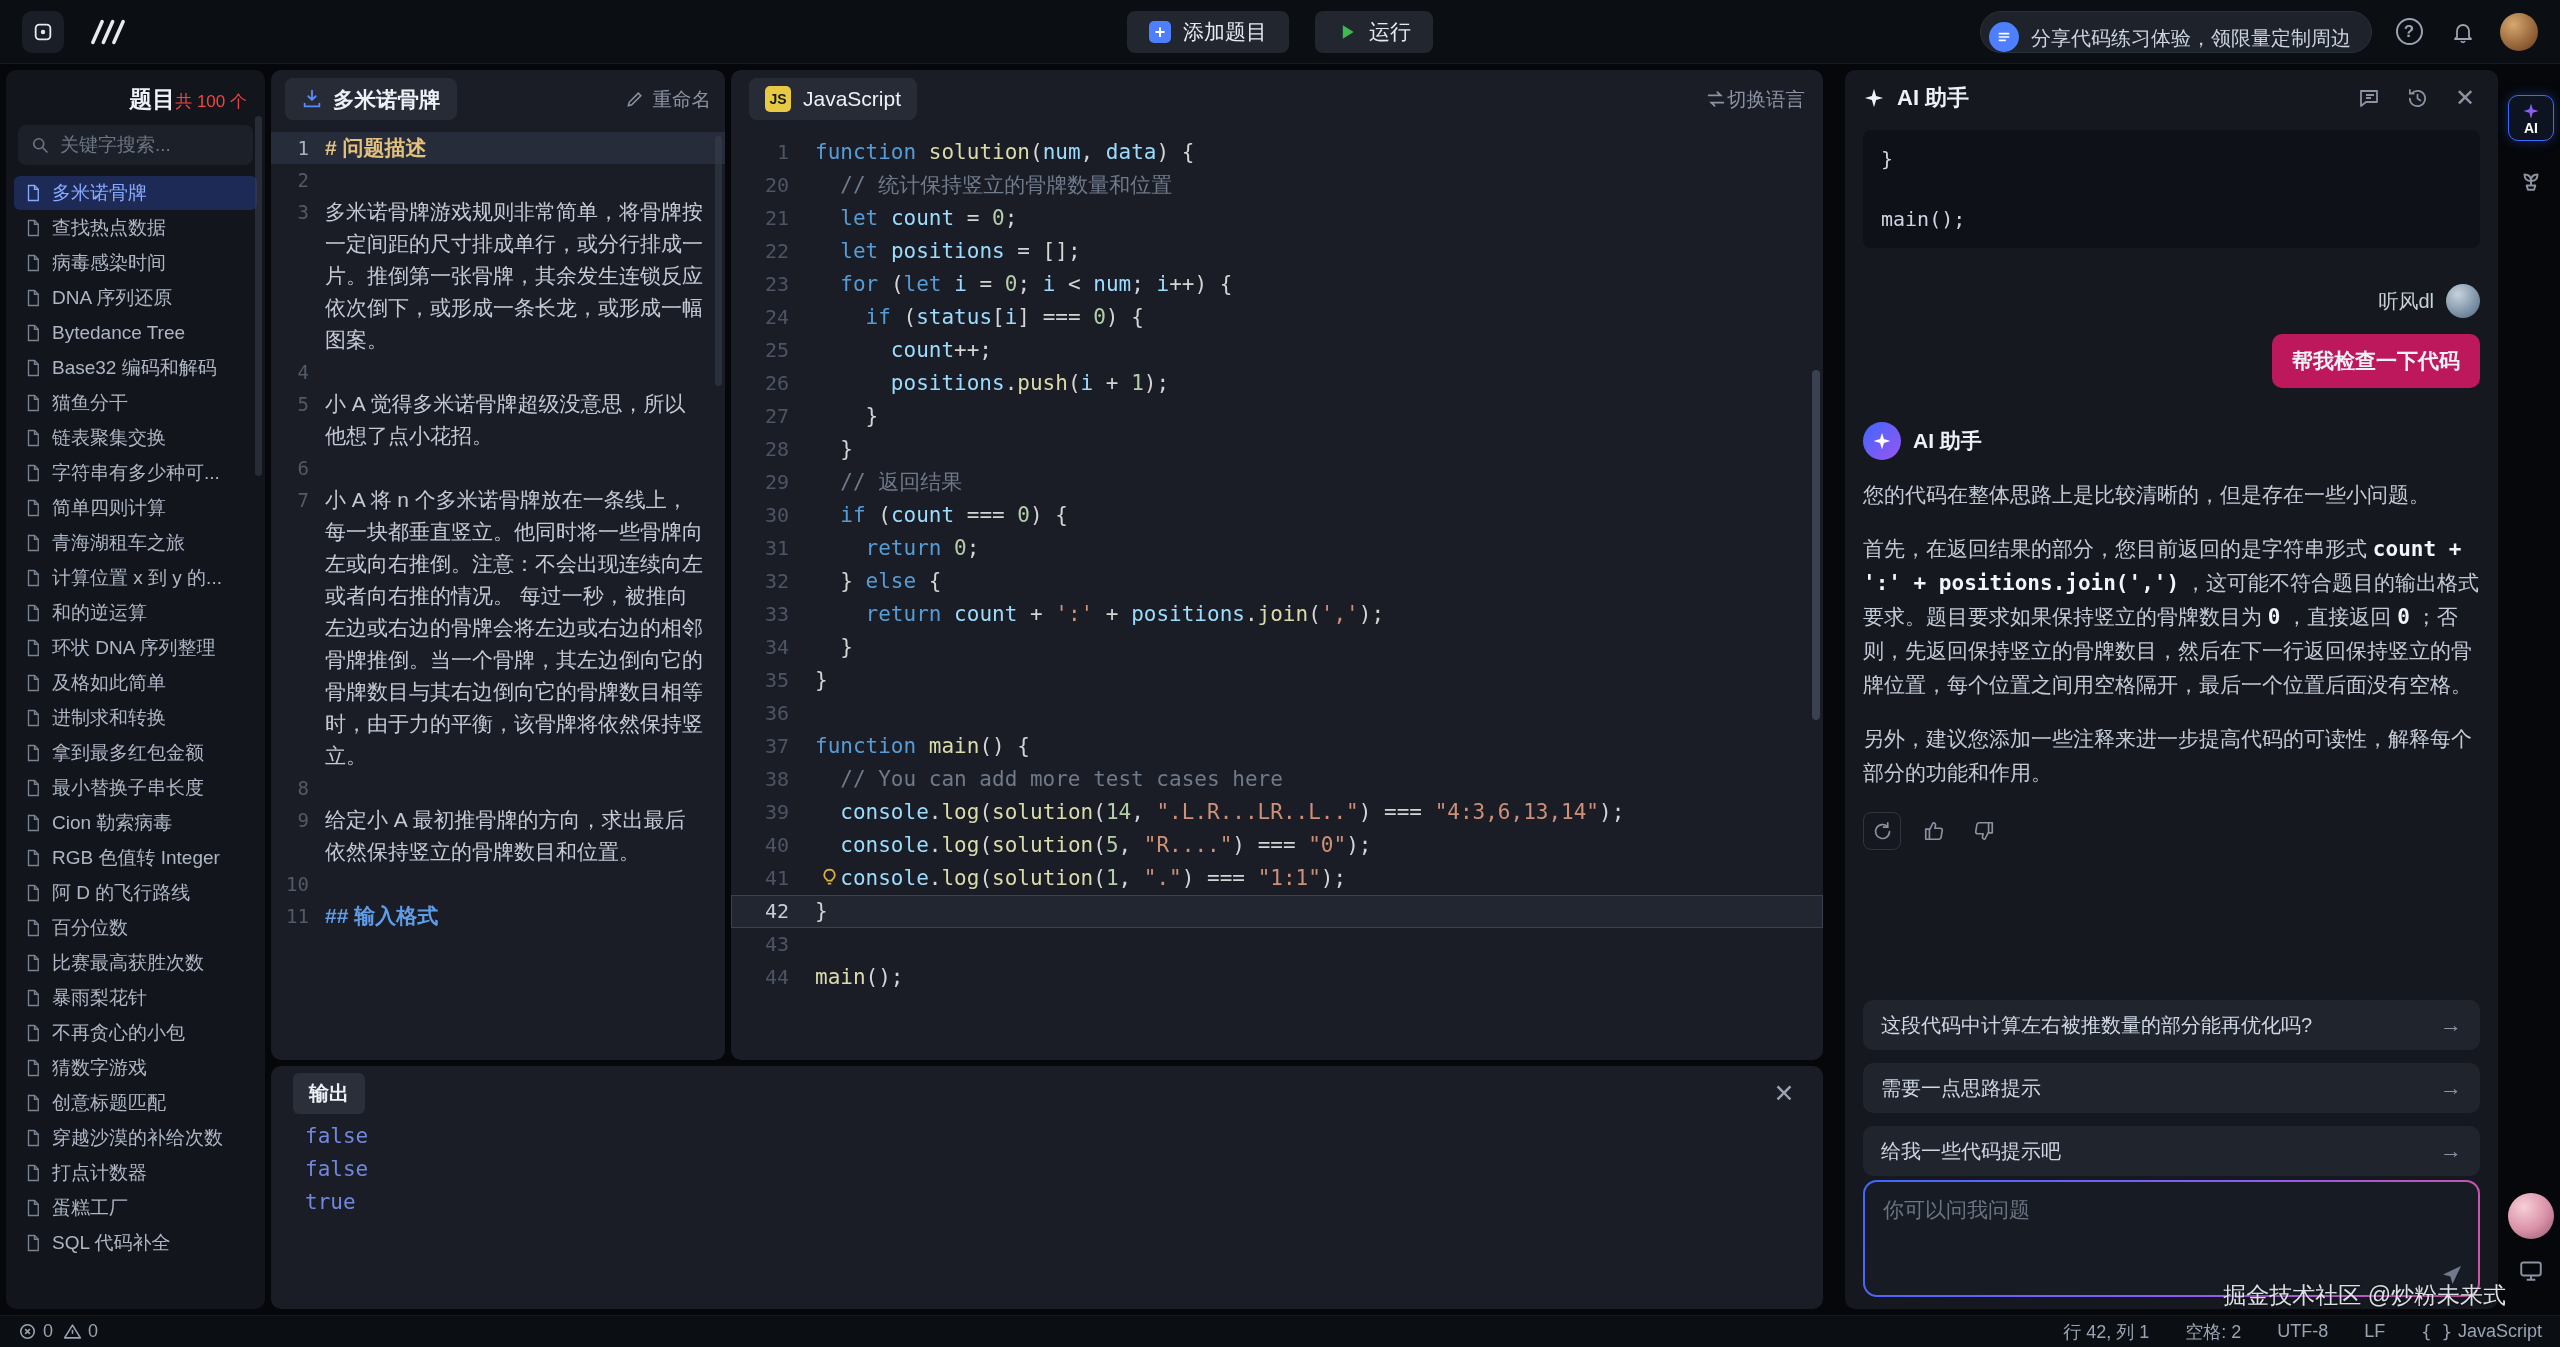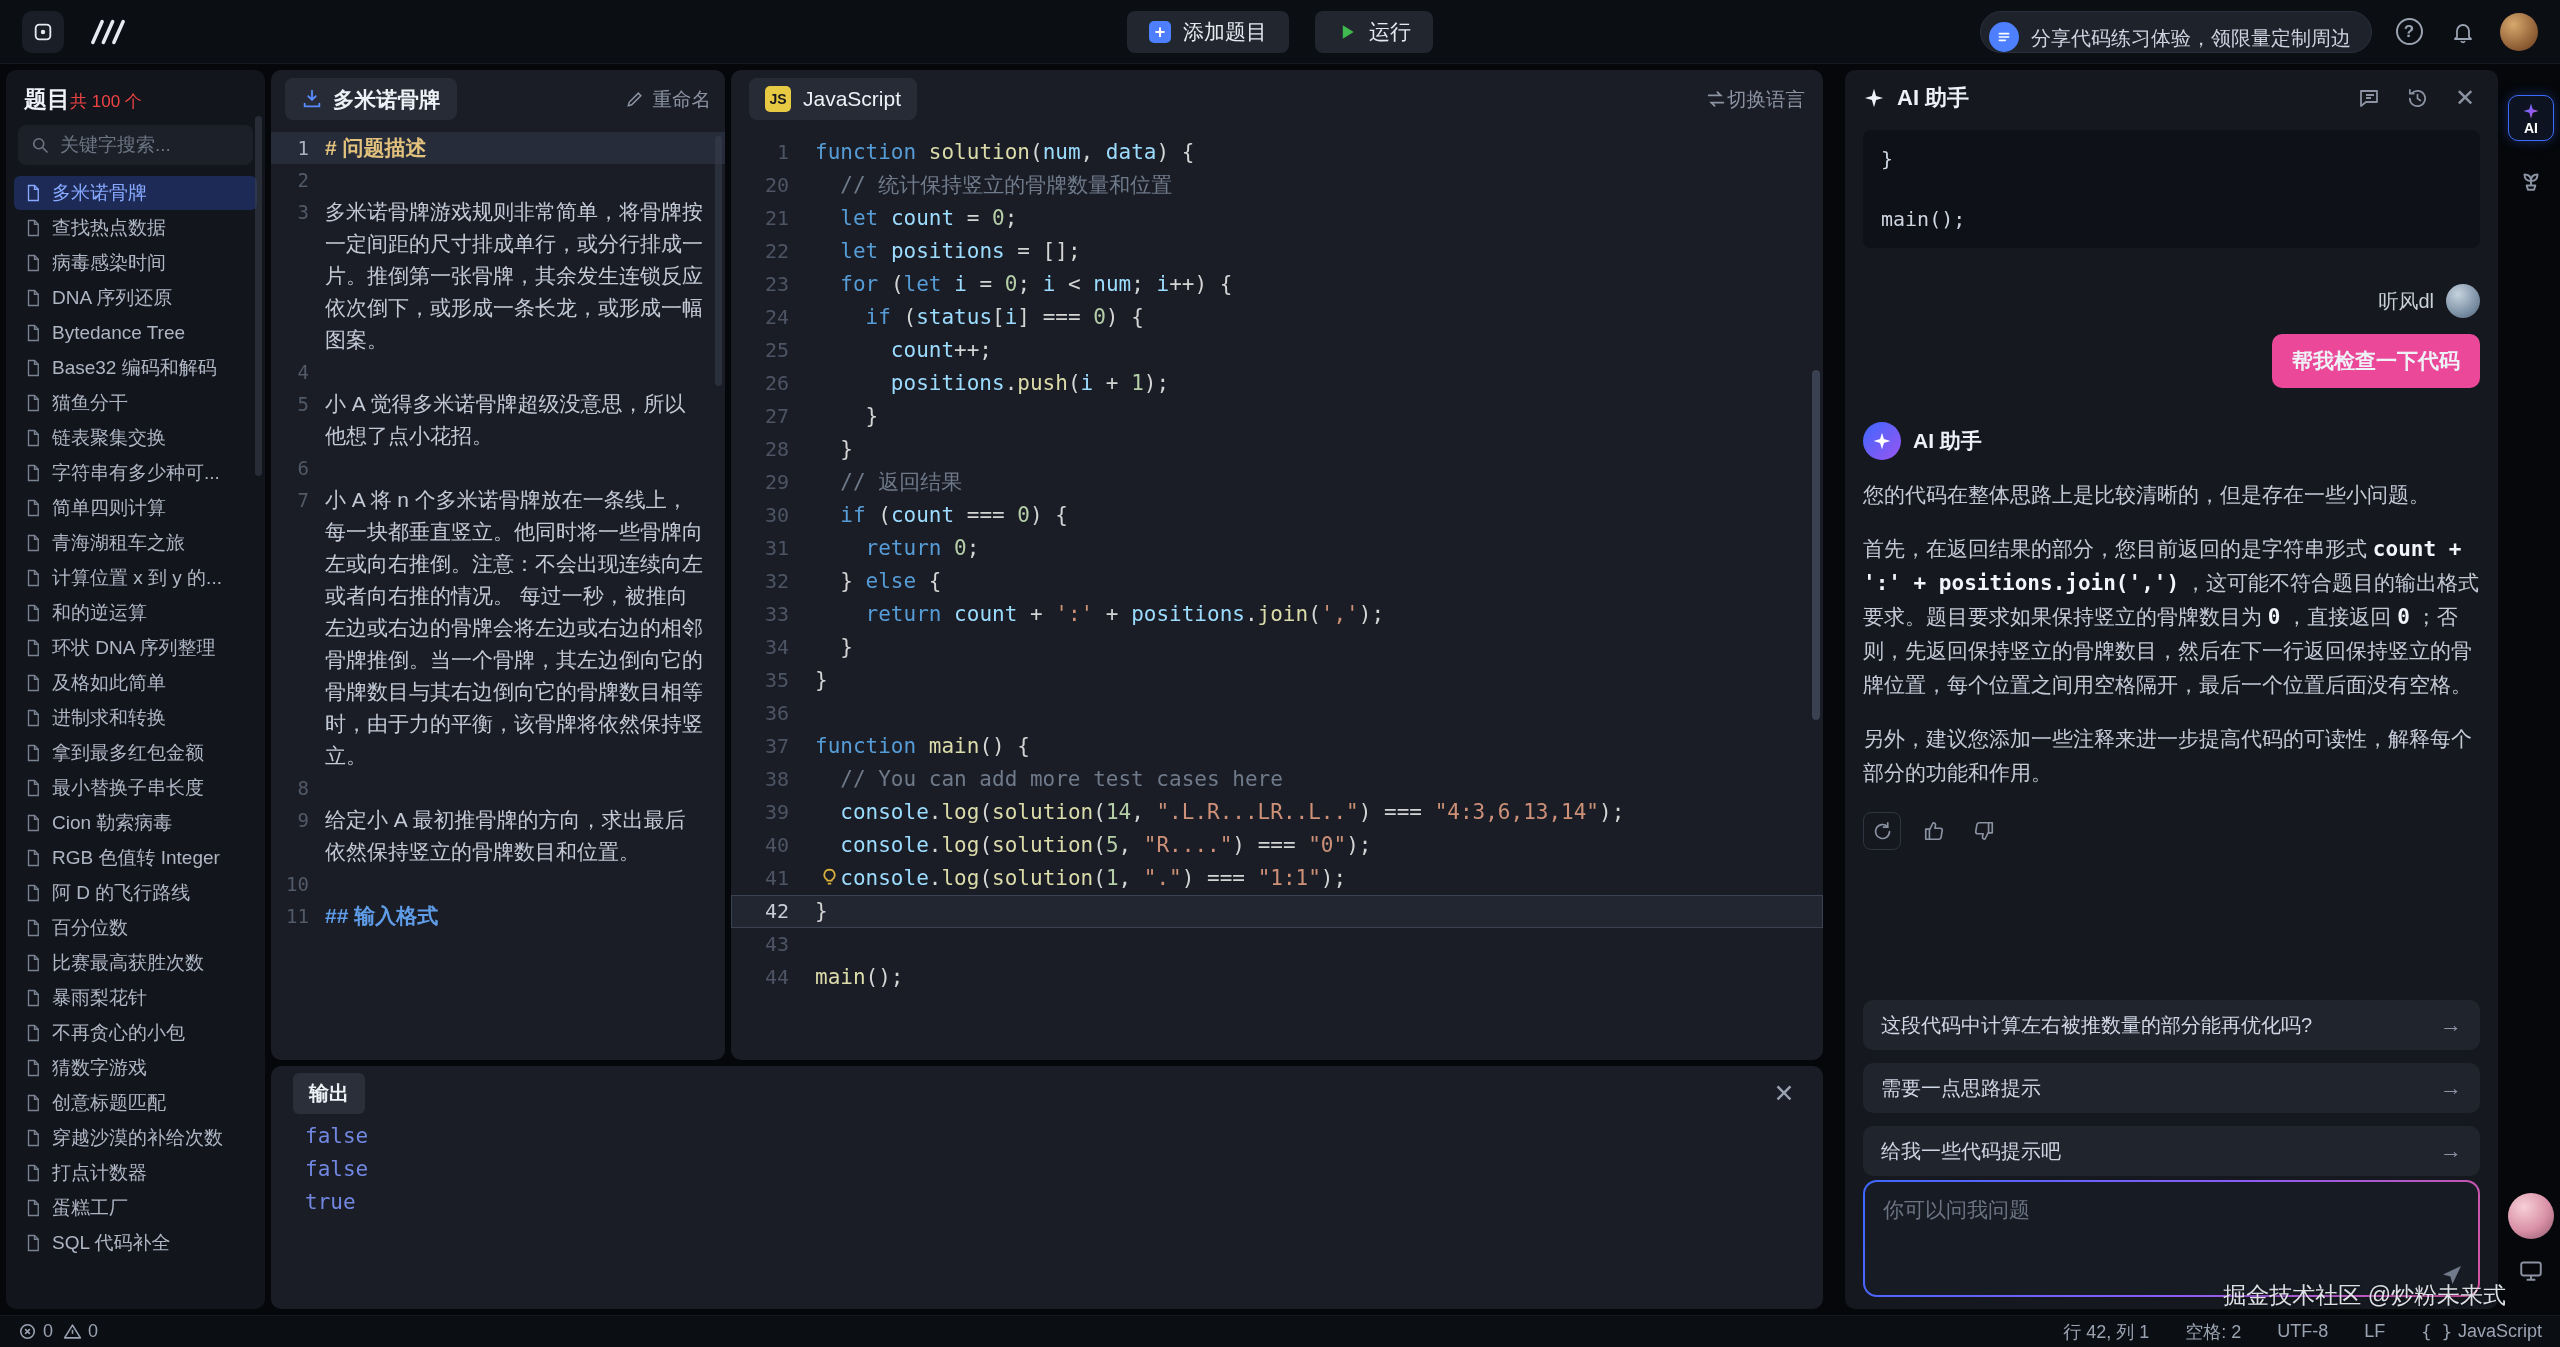--- a/index.html
+++ b/index.html
@@ -20,21 +20,21 @@
 .banner-ic{width:30px;height:30px;border-radius:50%;background:#4d7fff;display:flex;align-items:center;justify-content:center;flex:none}
 .tb-ic{width:34px;height:34px;display:flex;align-items:center;justify-content:center;color:#9aa3b2;cursor:pointer}
 .help-circle{width:27px;height:27px;border:2px solid #9aa3b2;border-radius:50%;display:flex;align-items:center;justify-content:center;font-size:17px;font-weight:700;color:#9aa3b2}
 .avatar{width:38px;height:38px;border-radius:50%;background:radial-gradient(circle at 35% 30%,#d8a86e,#8a5a32 70%,#5a3a1e);cursor:pointer}
 
 
 .panel{background:#1a1d26;border-radius:10px;position:absolute;overflow:hidden}
 
 
 .sidebar{position:absolute;left:6px;top:70px;width:259px;bottom:38px;background:#12151c;border-radius:10px;overflow:hidden}
-.sb-head{display:flex;align-items:baseline;justify-content:flex-start;padding:14px 18px 8px}
+.sb-head{display:flex;align-items:baseline;justify-content:flex-end;padding:14px 18px 8px}
 .sb-title{font-size:23px;font-weight:700;color:#eef1f6}
 .sb-count{font-size:17px;color:#ef4444}
 .sb-search{margin:2px 12px 10px;height:40px;background:#1c2028;border-radius:8px;display:flex;align-items:center;gap:10px;padding:0 12px;color:#6b7483}
 .sb-search input{flex:1;background:transparent;border:none;outline:none;color:#aeb6c4;font-size:19px;font-family:inherit;min-width:0}
 .sb-search input::placeholder{color:#6b7483}
 .sb-list{overflow:hidden;height:calc(100% - 114px);padding-bottom:4px}
 .sb-item{display:flex;align-items:center;gap:10px;height:34px;margin:1px 8px;padding:0 10px;border-radius:6px;color:#aeb6c4;font-size:19px;cursor:pointer;white-space:nowrap}
 .sb-item svg{flex:none;color:#7a8392}
 .sb-item.active{background:rgba(61,105,255,.26);color:#87a9ff}
 .sb-item.active svg{color:#87a9ff}
@@ -88,21 +88,21 @@
 .ai-title{font-size:22px;font-weight:700;color:#eef1f6}
 .ai-head-ics{margin-left:auto;display:flex;align-items:center;gap:18px;color:#8b93a3}
 .ai-head-ic{width:30px;height:30px;display:flex;align-items:center;justify-content:center;cursor:pointer}
 .ai-close{font-size:24px}
 .ai-body{flex:1;display:flex;flex-direction:column;padding:0 18px;overflow:hidden}
 .ai-codeblock{flex:none;background:#0e1118;border-radius:8px;padding:14px 18px;margin-top:4px}
 .ai-code-line{font-size:20px;line-height:30px;color:#cfd6e2;white-space:pre}
 .ai-user-row{margin-top:36px;align-self:flex-end;display:flex;align-items:center;gap:12px}
 .ai-user-name{font-size:20px;color:#c9d1d9}
 .ai-user-avatar{width:34px;height:34px;border-radius:50%;background:radial-gradient(circle at 35% 30%,#c7d2de,#7d92a6 60%,#4e6278)}
-.ai-user-bubble{margin-top:16px;align-self:flex-end;background:#ec4899;border-radius:10px;padding:13px 20px;font-size:21px;font-weight:600;color:#eef1f6}
+.ai-user-bubble{margin-top:16px;align-self:flex-end;background:#be185d;border-radius:10px;padding:13px 20px;font-size:21px;font-weight:600;color:#eef1f6}
 .ai-asst-row{margin-top:34px;display:flex;align-items:center;gap:12px}
 .ai-asst-avatar{width:38px;height:38px;border-radius:50%;background:linear-gradient(135deg,#3e68ff,#9a55f0);display:flex;align-items:center;justify-content:center;color:#fff;flex:none}
 .ai-asst-name{font-size:21px;font-weight:700;color:#eef1f6}
 .ai-paras{margin-top:18px}
 .ai-p{font-size:21px;line-height:34px;color:#c3cad6;margin-bottom:20px}
 .inline-code{font-weight:700;color:#f2f5fa}
 .ai-actions{display:flex;align-items:center;gap:16px;color:#8b93a3;margin-top:2px}
 .ai-action-box{width:38px;height:38px;border:1px solid #2e3440;border-radius:8px;display:flex;align-items:center;justify-content:center;cursor:pointer}
 .ai-action{width:34px;height:34px;display:flex;align-items:center;justify-content:center;cursor:pointer}
 .ai-chips{margin-top:auto;flex:none;display:flex;flex-direction:column;gap:13px;padding-top:16px}

